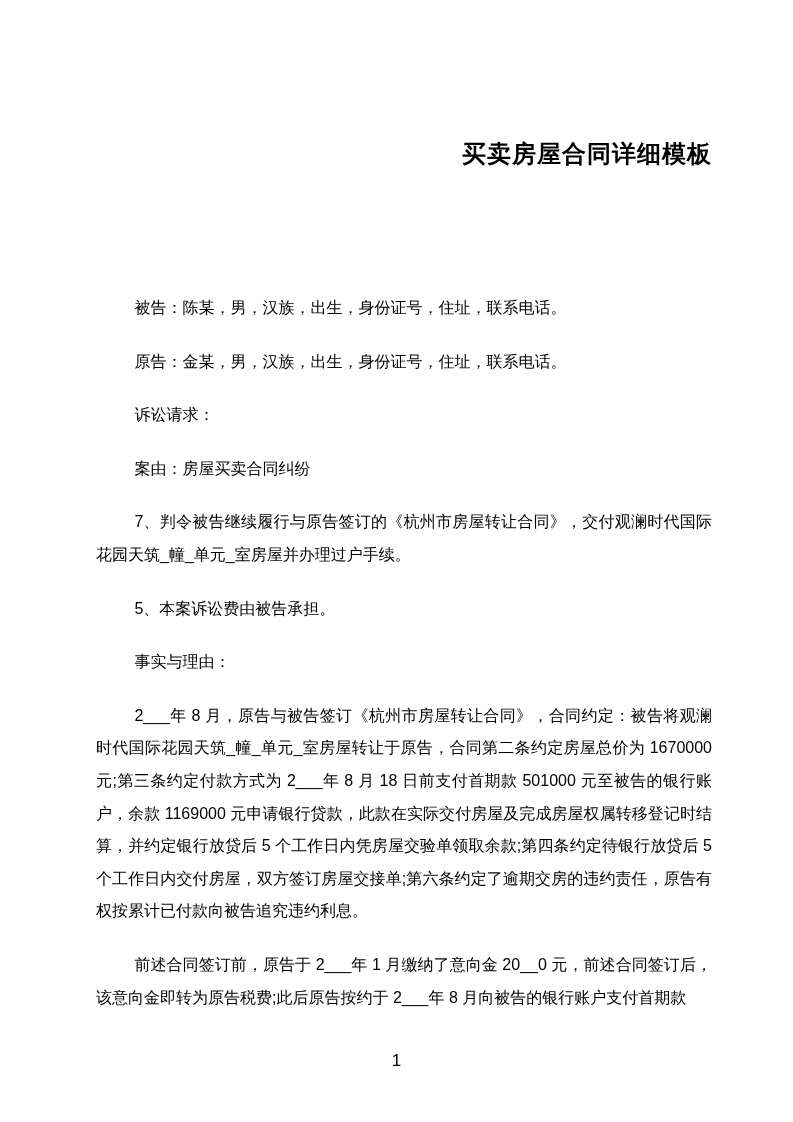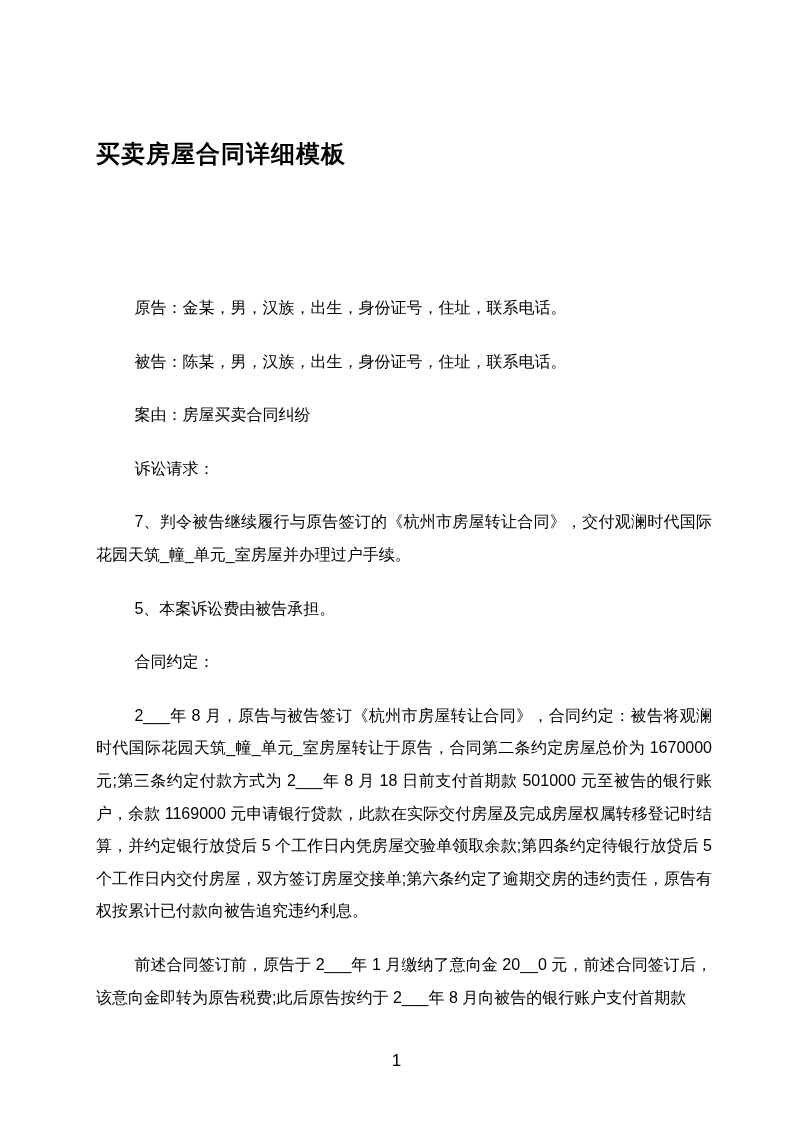--- a/index.html
+++ b/index.html
@@ -20,21 +20,21 @@
     position: absolute;
     left: 96px;
     top: 0;
     width: 616px;
   }
   .doc-title {
     margin: 137px 0 121px 0;
     font-size: 24px;
     line-height: 34px;
     font-weight: 700;
-    text-align: left;
+    text-align: right;
     letter-spacing: 1px;
   }
   .para {
     margin: 0 0 21px 0;
     font-size: 16px;
     line-height: 32.6px;
     text-align: justify;
     text-indent: 2.4em;
     word-break: break-all;
   }
@@ -48,25 +48,25 @@
     line-height: 22px;
   }
 </style>
 </head>
 <body>
 
 <div class="page">
   <div class="content">
     <h1 class="doc-title">买卖房屋合同详细模板</h1>
 
+    <p class="para">被告：陈某，男，汉族，出生，身份证号，住址，联系电话。</p>
     <p class="para">原告：金某，男，汉族，出生，身份证号，住址，联系电话。</p>
-    <p class="para">被告：陈某，男，汉族，出生，身份证号，住址，联系电话。</p>
+    <p class="para">诉讼请求：</p>
     <p class="para">案由：房屋买卖合同纠纷</p>
-    <p class="para">诉讼请求：</p>
     <p class="para">7、判令被告继续履行与原告签订的《杭州市房屋转让合同》，交付观澜时代国际花园天筑_幢_单元_室房屋并办理过户手续。</p>
     <p class="para">5、本案诉讼费由被告承担。</p>
-    <p class="para">合同约定：</p>
+    <p class="para">事实与理由：</p>
     <p class="para">2___年 8 月，原告与被告签订《杭州市房屋转让合同》，合同约定：被告将观澜时代国际花园天筑_幢_单元_室房屋转让于原告，合同第二条约定房屋总价为 1670000 元;第三条约定付款方式为 2___年 8 月 18 日前支付首期款 501000 元至被告的银行账户，余款 1169000 元申请银行贷款，此款在实际交付房屋及完成房屋权属转移登记时结算，并约定银行放贷后 5 个工作日内凭房屋交验单领取余款;第四条约定待银行放贷后 5 个工作日内交付房屋，双方签订房屋交接单;第六条约定了逾期交房的违约责任，原告有权按累计已付款向被告追究违约利息。</p>
     <p class="para">前述合同签订前，原告于 2___年 1 月缴纳了意向金 20__0 元，前述合同签订后，该意向金即转为原告税费;此后原告按约于 2___年 8 月向被告的银行账户支付首期款</p>
   </div>
 
   <div class="page-number">1</div>
 </div>
 
 </body></html>

